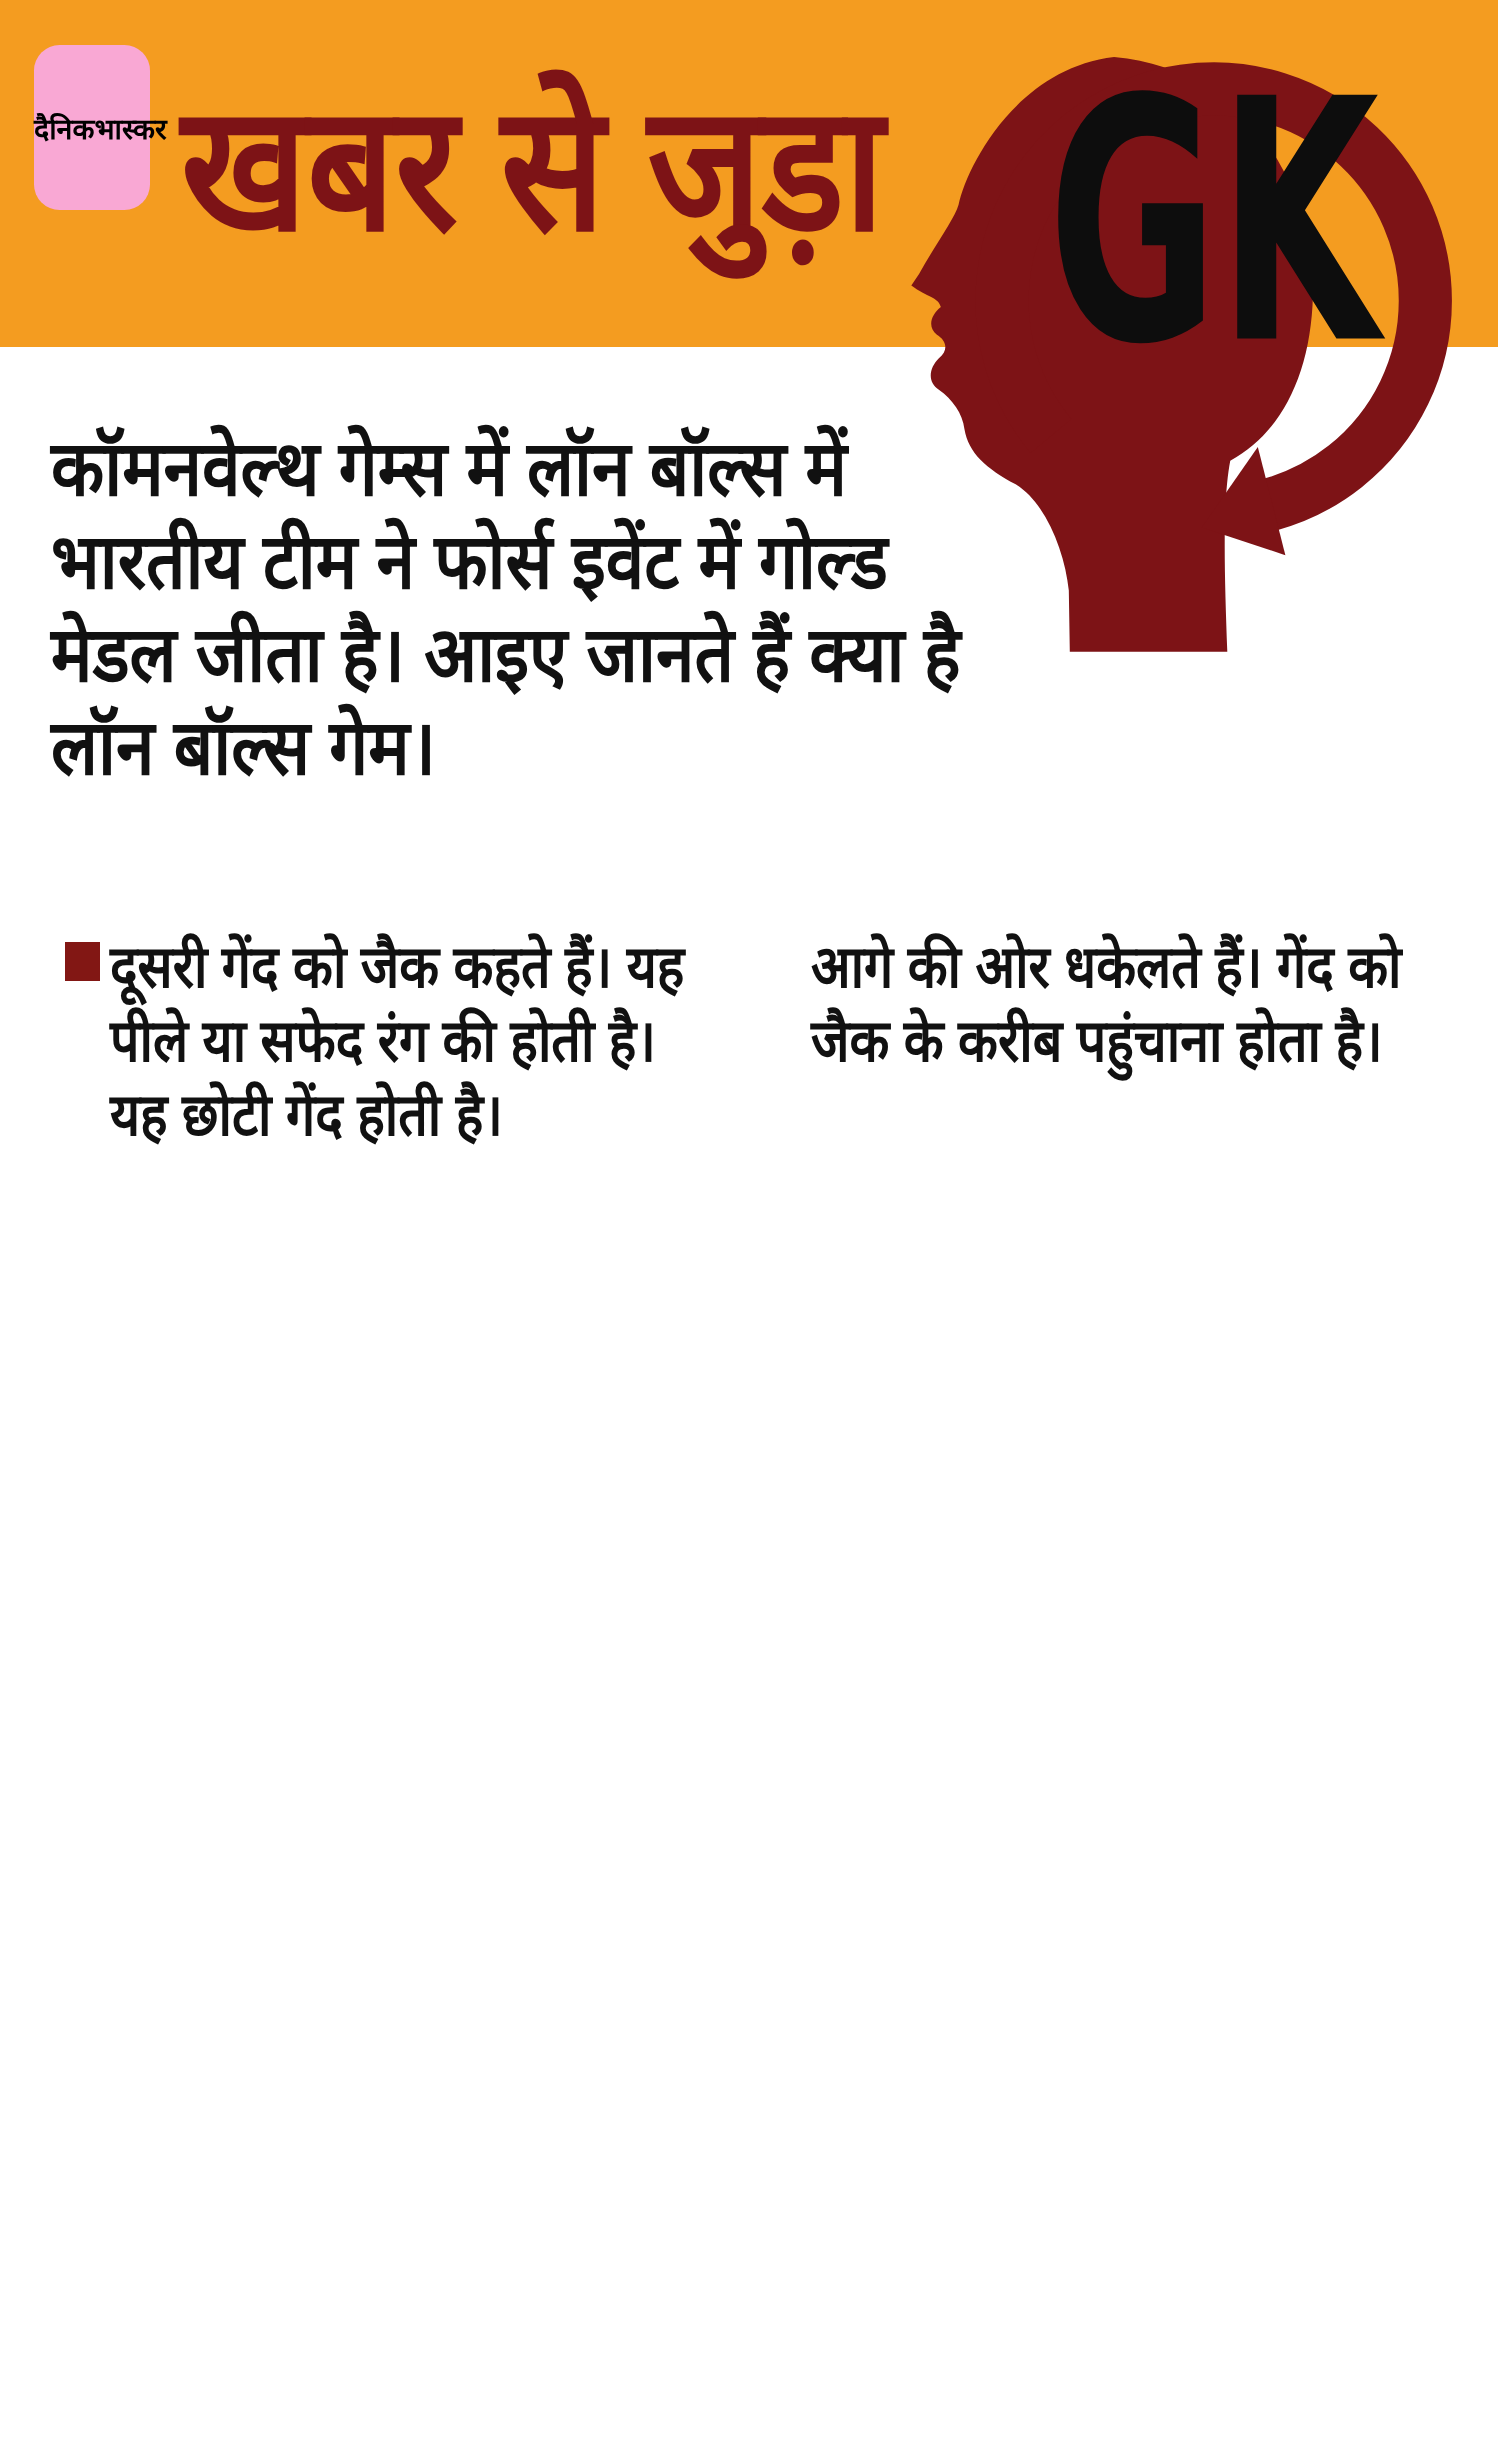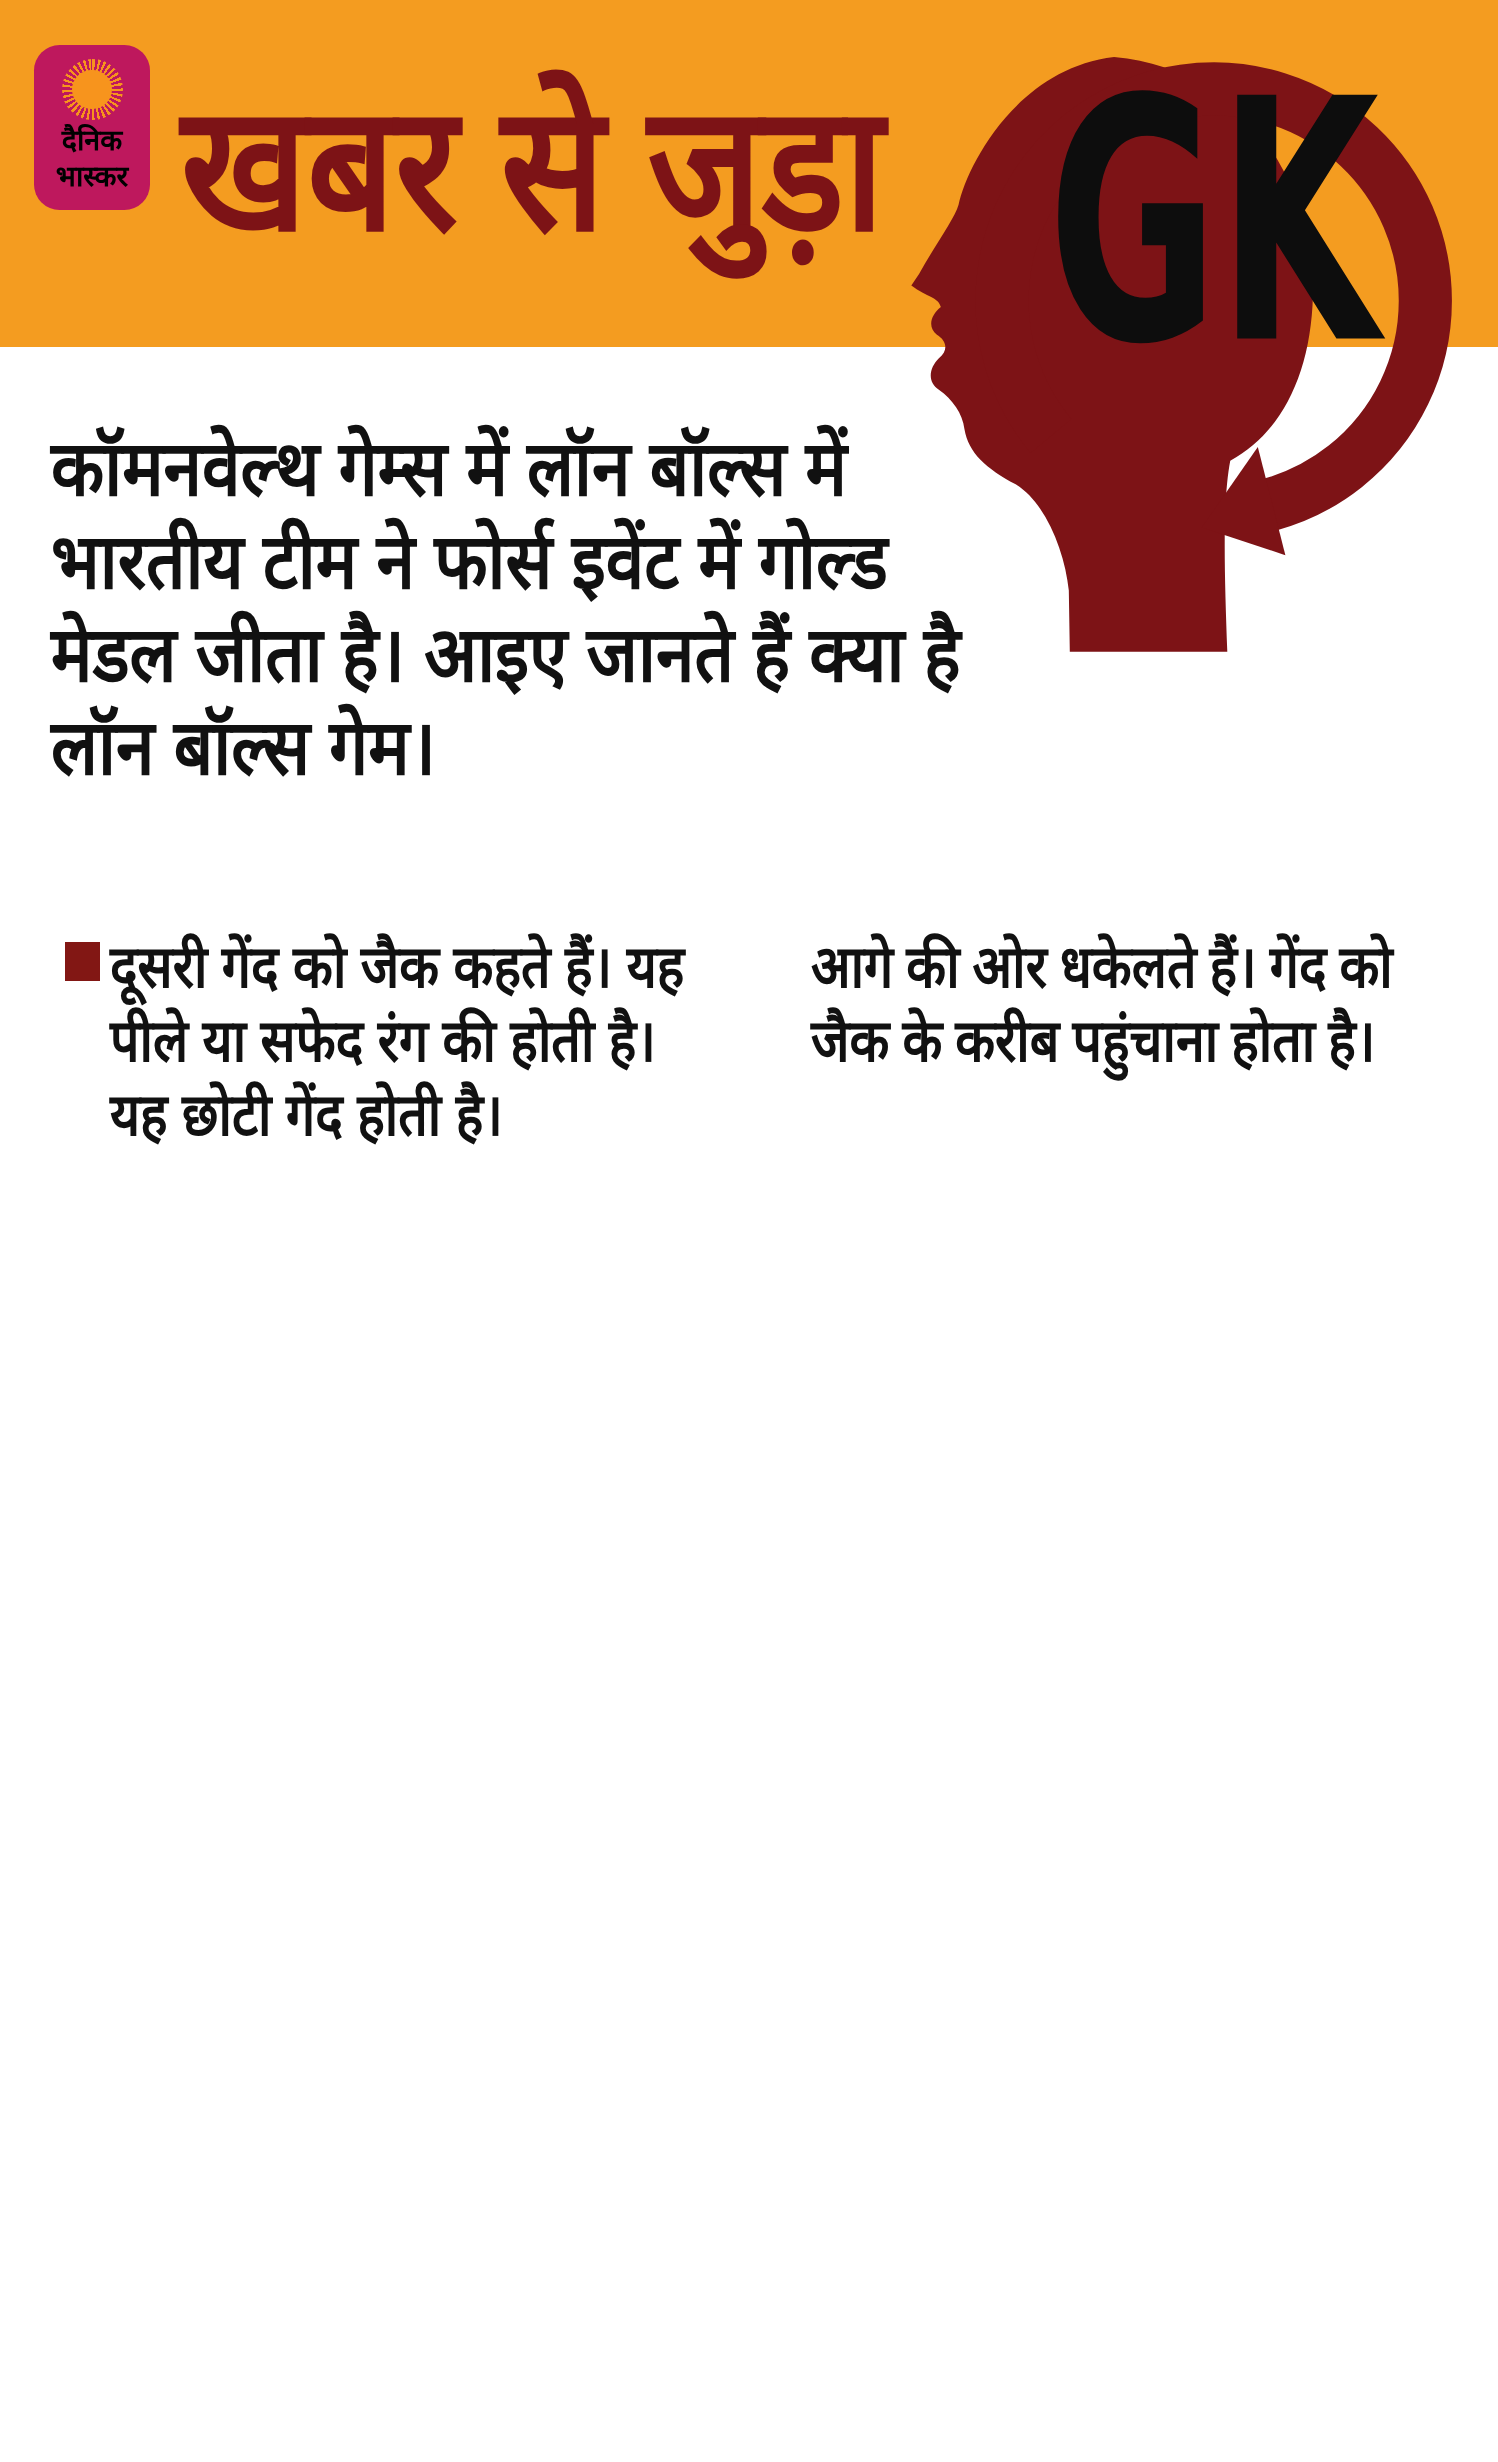--- a/index.html
+++ b/index.html
@@ -3,43 +3,43 @@
 <meta charset="utf-8">
 <style>
   html,body{margin:0;padding:0;background:#ffffff;}
   .canvas{
     position:relative;width:1498px;height:2463px;background:#ffffff;
     overflow:hidden;font-family:"Liberation Sans",sans-serif;
   }
   
   .band{position:absolute;left:0;top:0;width:1498px;height:347px;background:#F49C20;}
   .logo{
-    position:absolute;left:34px;top:45px;width:116px;height:165px;background:#be185d;
-    border-radius:25.6px;display:flex;flex-direction:column;align-items:center;z-index:3;
+    position:absolute;left:34px;top:45px;width:116px;height:165px;background:#f9a8d4;
+    border-radius:25.6px;display:flex;flex-direction:row;align-items:center;z-index:3;
   }
   .sun{position:relative;margin-top:13.8px;width:61px;height:61px;border-radius:50%;
     background:repeating-conic-gradient(#F7941D 0deg 5deg, rgba(247,148,29,0) 5deg 11deg);}
   .sun::after{content:"";position:absolute;inset:10.8px;border-radius:50%;background:#F7941D;}
   .logo-txt{font-weight:bold;color:#000;font-size:28.6px;line-height:32.5px;text-align:center;margin-top:3.9px;white-space:nowrap;}
   .title{
     position:absolute;left:181px;top:37px;color:#7D1316;font-weight:bold;
     font-size:175px;line-height:264px;white-space:nowrap;
     transform:scaleX(.88);transform-origin:left top;z-index:2;
   }
   .headsvg{position:absolute;left:868px;top:39px;z-index:1;}
   
   .intro{
     position:absolute;left:51px;top:422px;color:#111;font-weight:bold;
     font-size:77px;line-height:93px;white-space:pre;
     transform:scaleX(.9);transform-origin:left top;
   }
   
   .col{position:absolute;top:930px;}
   .col-left{left:65px;width:703px;}
-  .col-right{left:766px;width:732px;font-family:Liberation Serif, serif;}
+  .col-right{left:766px;width:732px;}
   .item{display:flex;align-items:flex-start;margin-bottom:75px;}
   .sq{flex:0 0 auto;width:35px;height:39px;background:#821714;margin:11.8px 9.9px 0 0;}
   .no-bullet .sq{visibility:hidden;}
   .txt{
     color:#111;font-weight:bold;font-size:59px;line-height:74px;white-space:pre;
     transform:scaleX(.88);transform-origin:left top;
   }
 </style>
 </head>
 <body>

